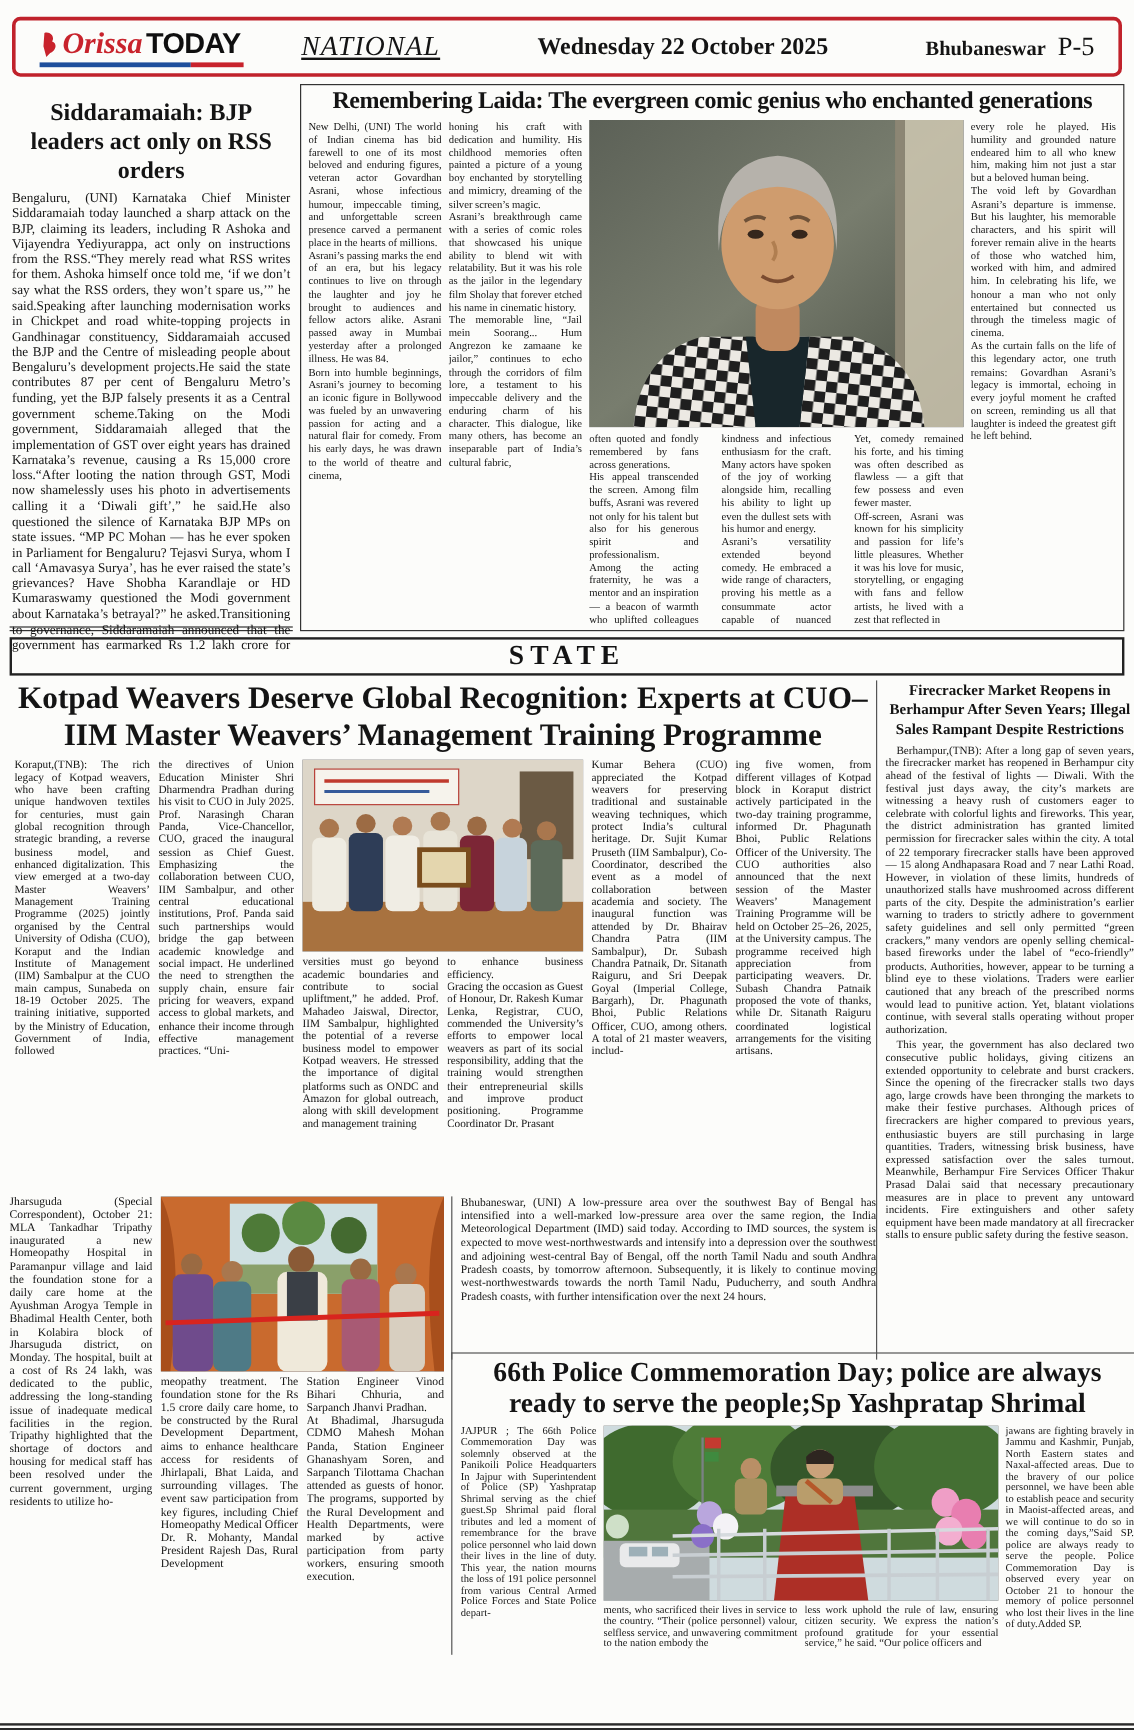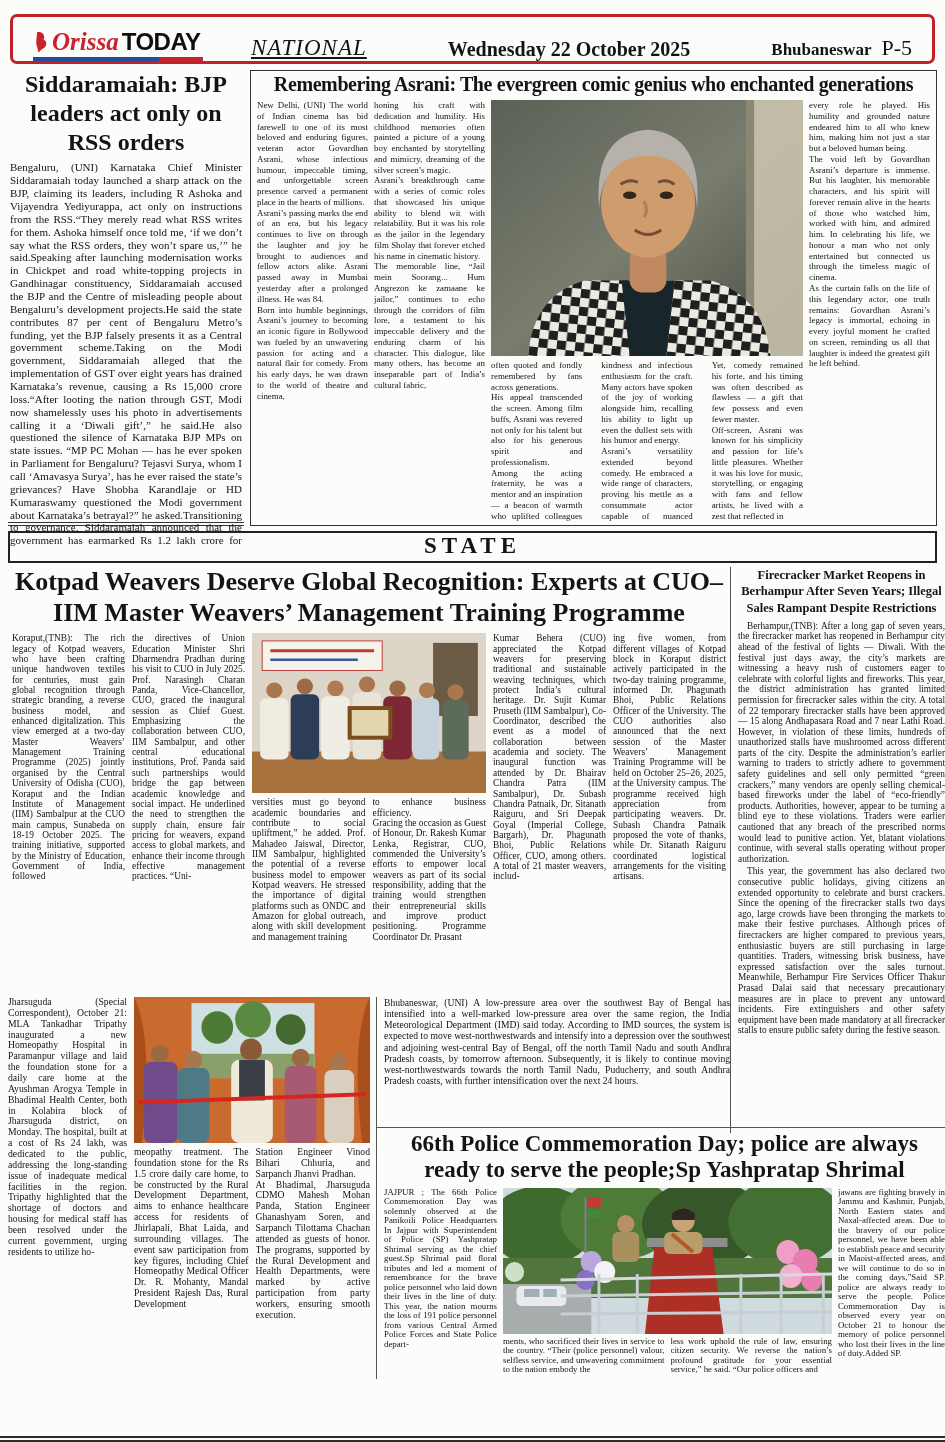--- a/index.html
+++ b/index.html
@@ -2,21 +2,21 @@
 <html><head>
 <meta charset="utf-8">
 <style>
   *{margin:0;padding:0;box-sizing:border-box}
   html,body{background:#e9e9e6}
   .page{width:945px;height:1442px;margin:0 auto;background:#fcfcfa;color:#141414;
         font-family:"Liberation Serif",serif;position:relative;overflow:hidden;
         border-bottom:6px double #2a2a2a}
   
   .masthead{margin:14px 10px 4px;border:3px solid #c0222b;border-radius:7px;
-            height:50px;display:flex;align-items:flex-end;padding:0 20px;gap:18px}
+            height:50px;display:flex;align-items:center;padding:0 20px;gap:18px}
   .logo{display:flex;flex-direction:column;justify-content:center}
   .logo-row{display:flex;align-items:center;gap:3px}
   .logo-icon{width:16px;height:22px}
   .logo-orissa{font-style:italic;font-weight:bold;font-size:25px;color:#c8232c;
                font-family:"Liberation Serif",serif}
   .logo-today{font-family:"Liberation Sans",sans-serif;font-weight:900;font-size:24px;
               letter-spacing:-0.5px;color:#0f0f0f}
   .logo-bar{display:flex;height:4px;width:170px;margin-top:1px}
   .logo-bar-blue{flex:1;background:#1f4f9c}
   .logo-bar-red{width:44px;background:#c8232c}
@@ -27,21 +27,21 @@
   .m-city{font-weight:bold;font-size:17px}
   .m-page{font-size:22px}
   
   .hl{font-weight:bold;text-align:center;font-family:"Liberation Serif",serif}
   .jtext{text-align:justify;white-space:pre-line;overflow:hidden}
   .photo{overflow:hidden;background:#888}
   .photo svg{display:block;width:100%;height:100%}
   
   .national{display:flex;gap:6px;padding:2px 8px;height:460px}
   .sid{width:236px;flex:none;border-bottom:4px double #333;padding:0 2px 4px}
-  .sid-hl{font-size:24px;line-height:1.2;margin:0 0 5px}
+  .sid-hl{font-size:20px;line-height:1.2;margin:12px 0 5px}
   .sid-body{font-size:11px;line-height:1.17;height:calc(100% - 62px)}
   .asrani{flex:1;border:1px solid #333;padding:1px 6px 4px;display:flex;flex-direction:column}
   .asrani-hl{font-size:20px;letter-spacing:-0.4px;white-space:nowrap;margin:1px 0 4px}
   .asrani-cols{display:flex;gap:6px;flex:1;min-height:0}
   .acol{flex:1;font-size:8.9px;line-height:1.21}
   .acol-last{width:121px;flex:none}
   .amid{width:312px;flex:none;display:flex;flex-direction:column}
   .asrani-photo{height:256px;margin-bottom:4px;flex:none}
   .amid-cols{display:flex;gap:19px;flex:1;min-height:0}
   
@@ -114,21 +114,21 @@
   </header>
 
   <section class="national">
 
     <article class="sid">
       <h2 class="hl sid-hl">Siddaramaiah: BJP leaders act only on RSS orders</h2>
       <div class="jtext sid-body">Bengaluru, (UNI) Karnataka Chief Minister Siddaramaiah today launched a sharp attack on the BJP, claiming its leaders, including R Ashoka and Vijayendra Yediyurappa, act only on instructions from the RSS.“They merely read what RSS writes for them. Ashoka himself once told me, ‘if we don’t say what the RSS orders, they won’t spare us,’” he said.Speaking after launching modernisation works in Chickpet and road white-topping projects in Gandhinagar constituency, Siddaramaiah accused the BJP and the Centre of misleading people about Bengaluru’s development projects.He said the state contributes 87 per cent of Bengaluru Metro’s funding, yet the BJP falsely presents it as a Central government scheme.Taking on the Modi government, Siddaramaiah alleged that the implementation of GST over eight years has drained Karnataka’s revenue, causing a Rs 15,000 crore loss.“After looting the nation through GST, Modi now shamelessly uses his photo in advertisements calling it a ‘Diwali gift’,” he said.He also questioned the silence of Karnataka BJP MPs on state issues. “MP PC Mohan — has he ever spoken in Parliament for Bengaluru? Tejasvi Surya, whom I call ‘Amavasya Surya’, has he ever raised the state’s grievances? Have Shobha Karandlaje or HD Kumaraswamy questioned the Modi government about Karnataka’s betrayal?” he asked.Transitioning to governance, Siddaramaiah announced that the government has earmarked Rs 1.2 lakh crore for Bengaluru’s integrated development, covering new outer ring roads, tunnels, and flyovers.</div>
     </article>
 
     <article class="asrani">
-      <h1 class="hl asrani-hl">Remembering Asrani: The evergreen comic genius who enchanted generations</h1>
+      <h1 class="hl asrani-hl">Remembering Laida: The evergreen comic genius who enchanted generations</h1>
       <div class="asrani-cols">
         <div class="acol jtext">New Delhi, (UNI) The world of Indian cinema has bid farewell to one of its most beloved and enduring figures, veteran actor Govardhan Asrani, whose infectious humour, impeccable timing, and unforgettable screen presence carved a permanent place in the hearts of millions.
 Asrani’s passing marks the end of an era, but his legacy continues to live on through the laughter and joy he brought to audiences and fellow actors alike. Asrani passed away in Mumbai yesterday after a prolonged illness. He was 84.
 Born into humble beginnings, Asrani’s journey to becoming an iconic figure in Bollywood was fueled by an unwavering passion for acting and a natural flair for comedy. From his early days, he was drawn to the world of theatre and cinema,</div>
         <div class="acol jtext">honing his craft with dedication and humility. His childhood memories often painted a picture of a young boy enchanted by storytelling and mimicry, dreaming of the silver screen’s magic.
 Asrani’s breakthrough came with a series of comic roles that showcased his unique ability to blend wit with relatability. But it was his role as the jailor in the legendary film Sholay that forever etched his name in cinematic history.
 The memorable line, “Jail mein Soorang... Hum Angrezon ke zamaane ke jailor,” continues to echo through the corridors of film lore, a testament to his impeccable delivery and the enduring charm of his character. This dialogue, like many others, has become an inseparable part of India’s cultural fabric,</div>
         <div class="amid">
           <figure class="photo asrani-photo">
             <svg viewBox="0 0 306 258" preserveAspectRatio="none">
@@ -317,21 +317,21 @@
               <line x1="60" y1="126" x2="343" y2="124" stroke="#c8ced2" stroke-width="3"></line>
               <line x1="100" y1="86" x2="100" y2="146" stroke="#c8ced2" stroke-width="3"></line>
               <line x1="140" y1="86" x2="140" y2="146" stroke="#c8ced2" stroke-width="3"></line>
               <line x1="248" y1="86" x2="248" y2="146" stroke="#c8ced2" stroke-width="3"></line>
               <line x1="290" y1="86" x2="290" y2="146" stroke="#c8ced2" stroke-width="3"></line>
               <line x1="334" y1="86" x2="334" y2="146" stroke="#c8ced2" stroke-width="3"></line>
             </svg>
           </figure>
           <div class="pmid-cols">
             <div class="pcol jtext">ments, who sacrificed their lives in service to the country. “Their (police personnel) valour, selfless service, and unwavering commitment to the nation embody the</div>
-            <div class="pcol jtext">less work uphold the rule of law, ensuring citizen security. We reverse the nation’s profound gratitude for your essential service,” he said. “Our police officers and</div>
+            <div class="pcol jtext">less work uphold the rule of law, ensuring citizen security. We express the nation’s profound gratitude for your essential service,” he said. “Our police officers and</div>
           </div>
         </div>
         <div class="pcol pcol5 jtext">jawans are fighting bravely in Jammu and Kashmir, Punjab, North Eastern states and Naxal-affected areas. Due to the bravery of our police personnel, we have been able to establish peace and security in Maoist-affected areas, and we will continue to do so in the coming days,”Said SP. police are always ready to serve the people. Police Commemoration Day is observed every year on October 21 to honour the memory of police personnel who lost their lives in the line of duty.Added SP.</div>
       </div>
     </article>
 
   </section>
 </div>
 
 </body></html>

